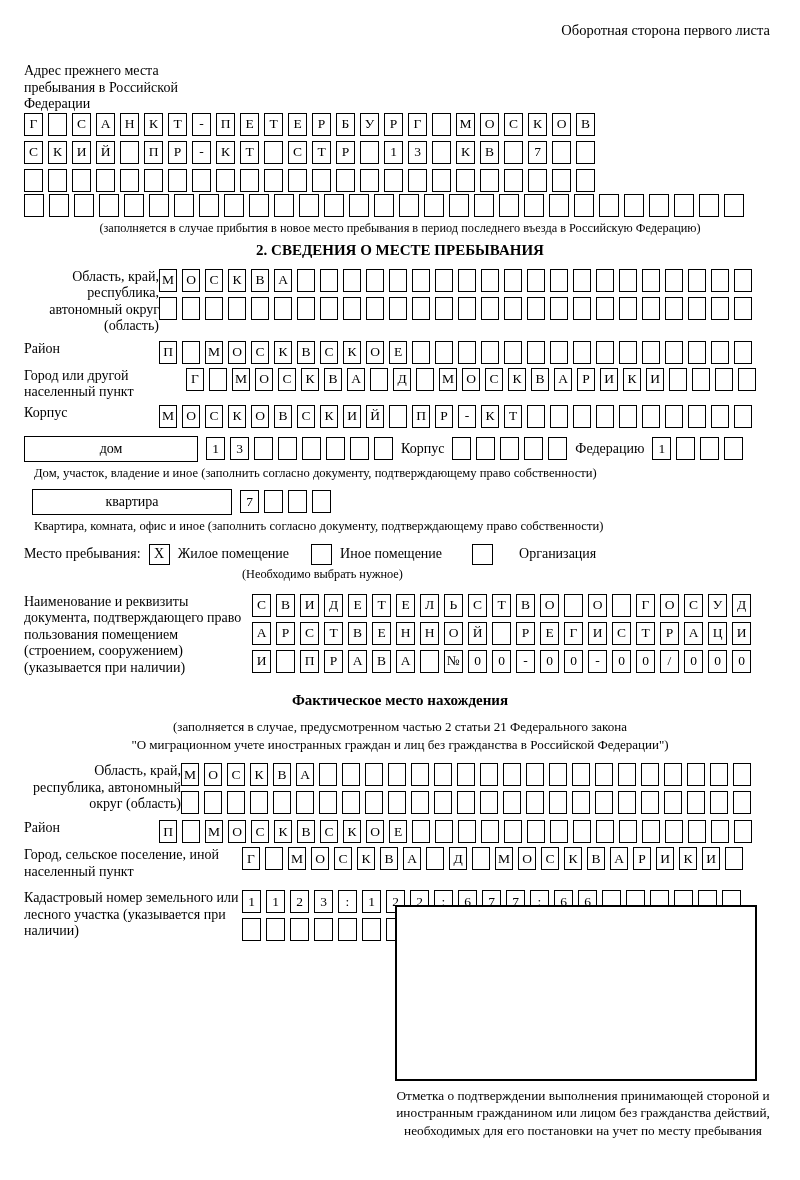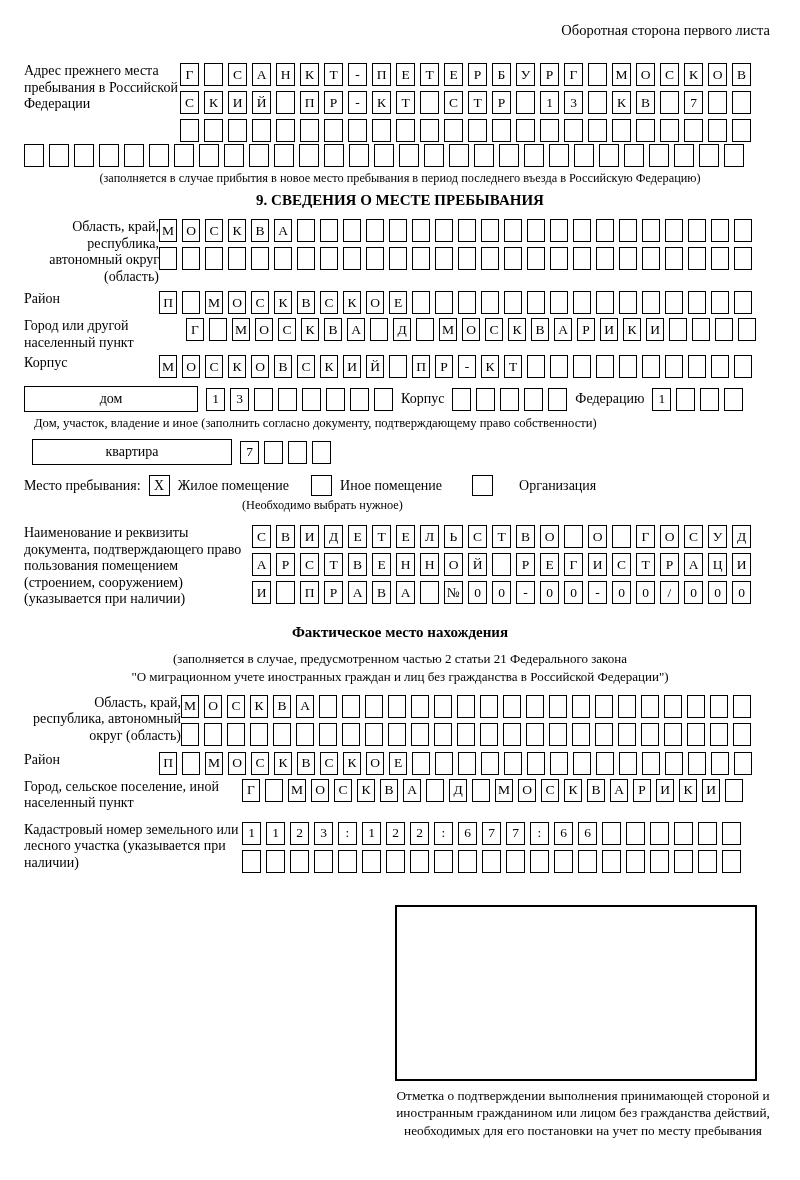--- a/index.html
+++ b/index.html
@@ -33,21 +33,21 @@
   .place-row{display:flex;align-items:center;font-size:14px;margin:10px 0 2px 0;}
   .cbox{
     width:21px;height:21px;border:1.6px solid #000;box-sizing:border-box;
     display:inline-flex;align-items:center;justify-content:center;
     font-size:14px;margin:0 8px;flex:0 0 auto;
   }
   .place-note{font-size:12.3px;margin:2px 0 12px 218px;}
   .stamp-wrap{position:absolute;left:385px;top:905px;width:396px;font-family:Liberation Serif, serif;}
   .stamp-box{width:362px;height:176px;border:2px solid #000;box-sizing:border-box;margin-left:10px;background:#fff;}
   .stamp-note{font-size:13.3px;text-align:center;margin-top:6px;line-height:1.3;}
-  .mb2{margin-bottom:2px;} .mb4{margin-bottom:4px;} .mb6{margin-bottom:6px;text-align:right;} .mb8{margin-bottom:8px;}
+  .mb2{margin-bottom:2px;flex-direction:column;} .mb4{margin-bottom:4px;} .mb6{margin-bottom:6px;text-align:right;} .mb8{margin-bottom:8px;}
   .lab150{width:156px;} .lab135{width:135px;} .lab160{width:162px;} .lab225{width:228px;}
   .lab155a{width:157px;} .lab215{width:218px;} .lab216{width:218px;}
   .fullrow{margin:0 0 2px 0;}
   .gap8{width:8px;flex:0 0 auto;}
 </style>
 </head>
 <body>
 
 <div class="page">
 
@@ -162,21 +162,21 @@
       <span class="cell"></span>
       <span class="cell"></span>
       <span class="cell"></span>
       <span class="cell"></span>
       <span class="cell"></span>
       <span class="cell"></span>
       <span class="cell"></span>
     </div>
   <div class="note">(заполняется в случае прибытия в новое место пребывания в период последнего въезда в Российскую Федерацию)</div>
 
-  <div class="sec-title">9. СВЕДЕНИЯ О МЕСТЕ ПРЕБЫВАНИЯ</div>
+  <div class="sec-title">2. СВЕДЕНИЯ О МЕСТЕ ПРЕБЫВАНИЯ</div>
 
   <div class="field mb6">
     <div class="label lab135">Область, край, республика, автономный округ (область)</div>
     <div class="rows">
       <div class="cells">
           <span class="cell">М</span>
           <span class="cell">О</span>
           <span class="cell">С</span>
           <span class="cell">К</span>
           <span class="cell">В</span>
@@ -362,20 +362,21 @@
   <div class="apt-row">
     <div class="named-box" style="width:200px;margin-left:8px;">квартира</div>
     <span class="gap8"></span>
     <div class="cells w19">
         <span class="cell">7</span>
         <span class="cell"></span>
         <span class="cell"></span>
         <span class="cell"></span>
       </div>
   </div>
+  <div class="note-left">Квартира, комната, офис и иное (заполнить согласно документу, подтверждающему право собственности)</div>
 
   <div class="place-row">
     <span>Место пребывания:</span>
     <span class="cbox">X</span>
     <span>Жилое помещение</span>
     <span class="cbox" style="margin-left:22px;"></span>
     <span>Иное помещение</span>
     <span class="cbox" style="margin-left:30px;"></span>
     <span style="margin-left:18px;">Организация</span>
   </div>

